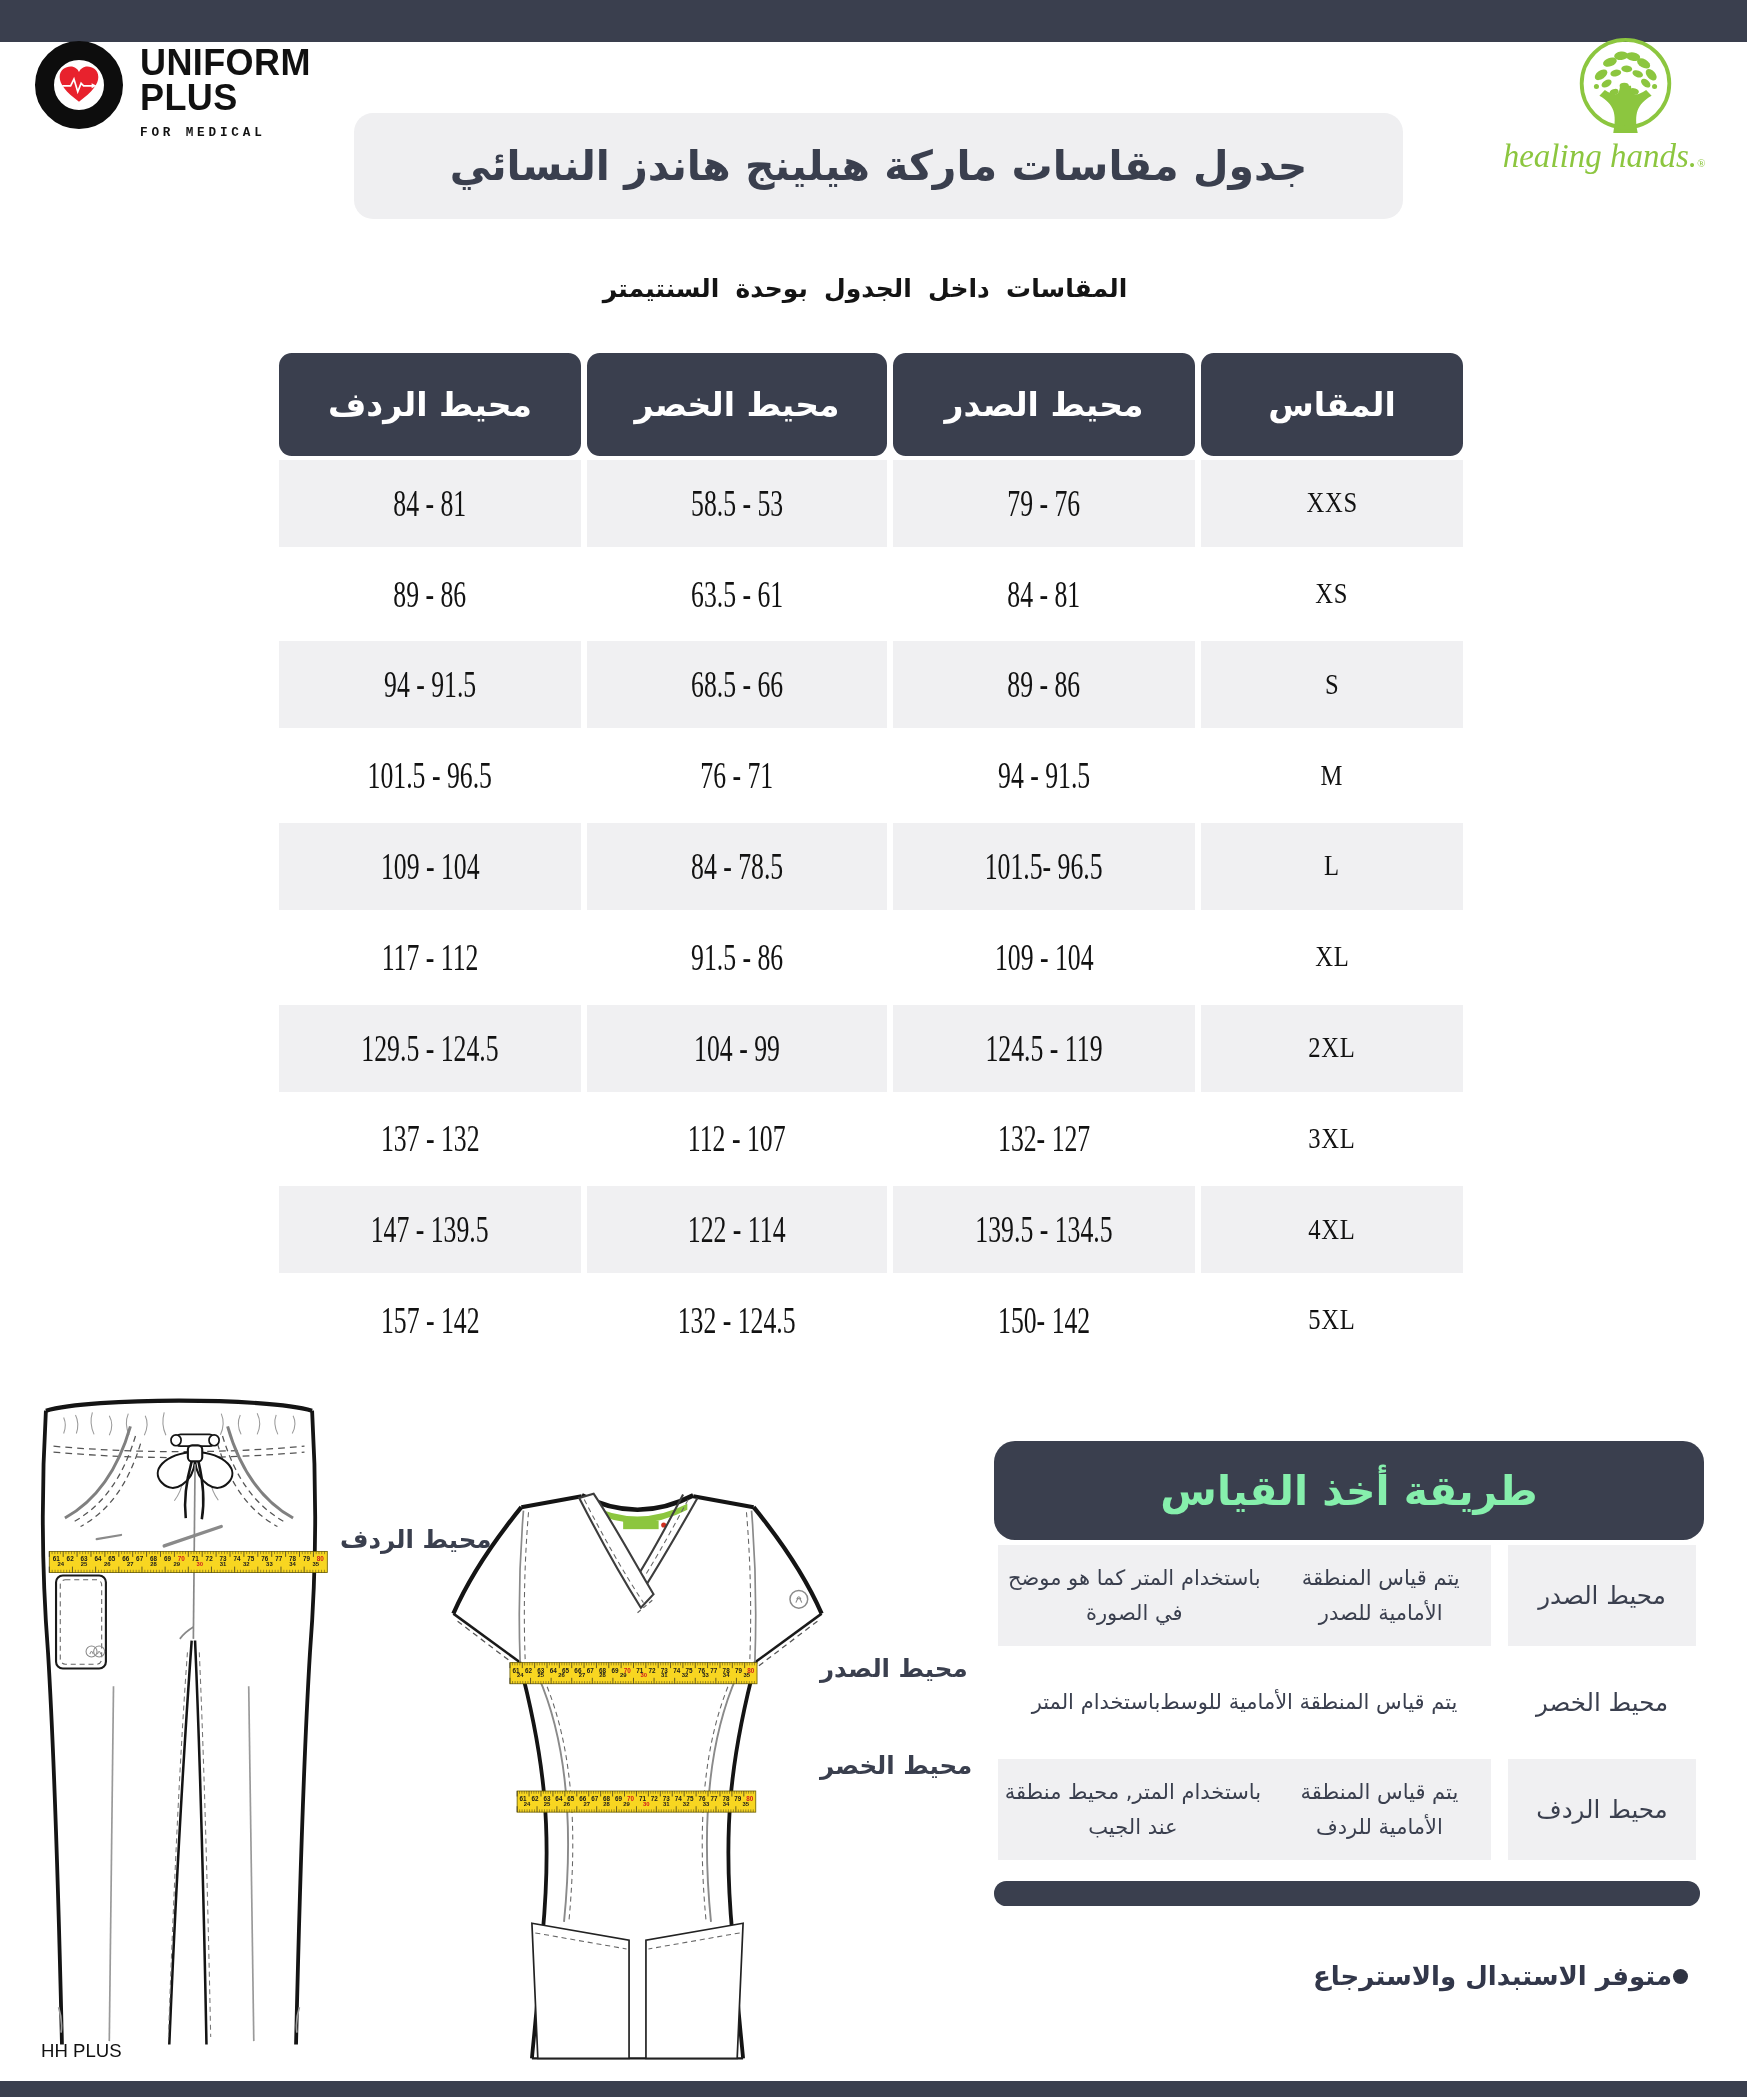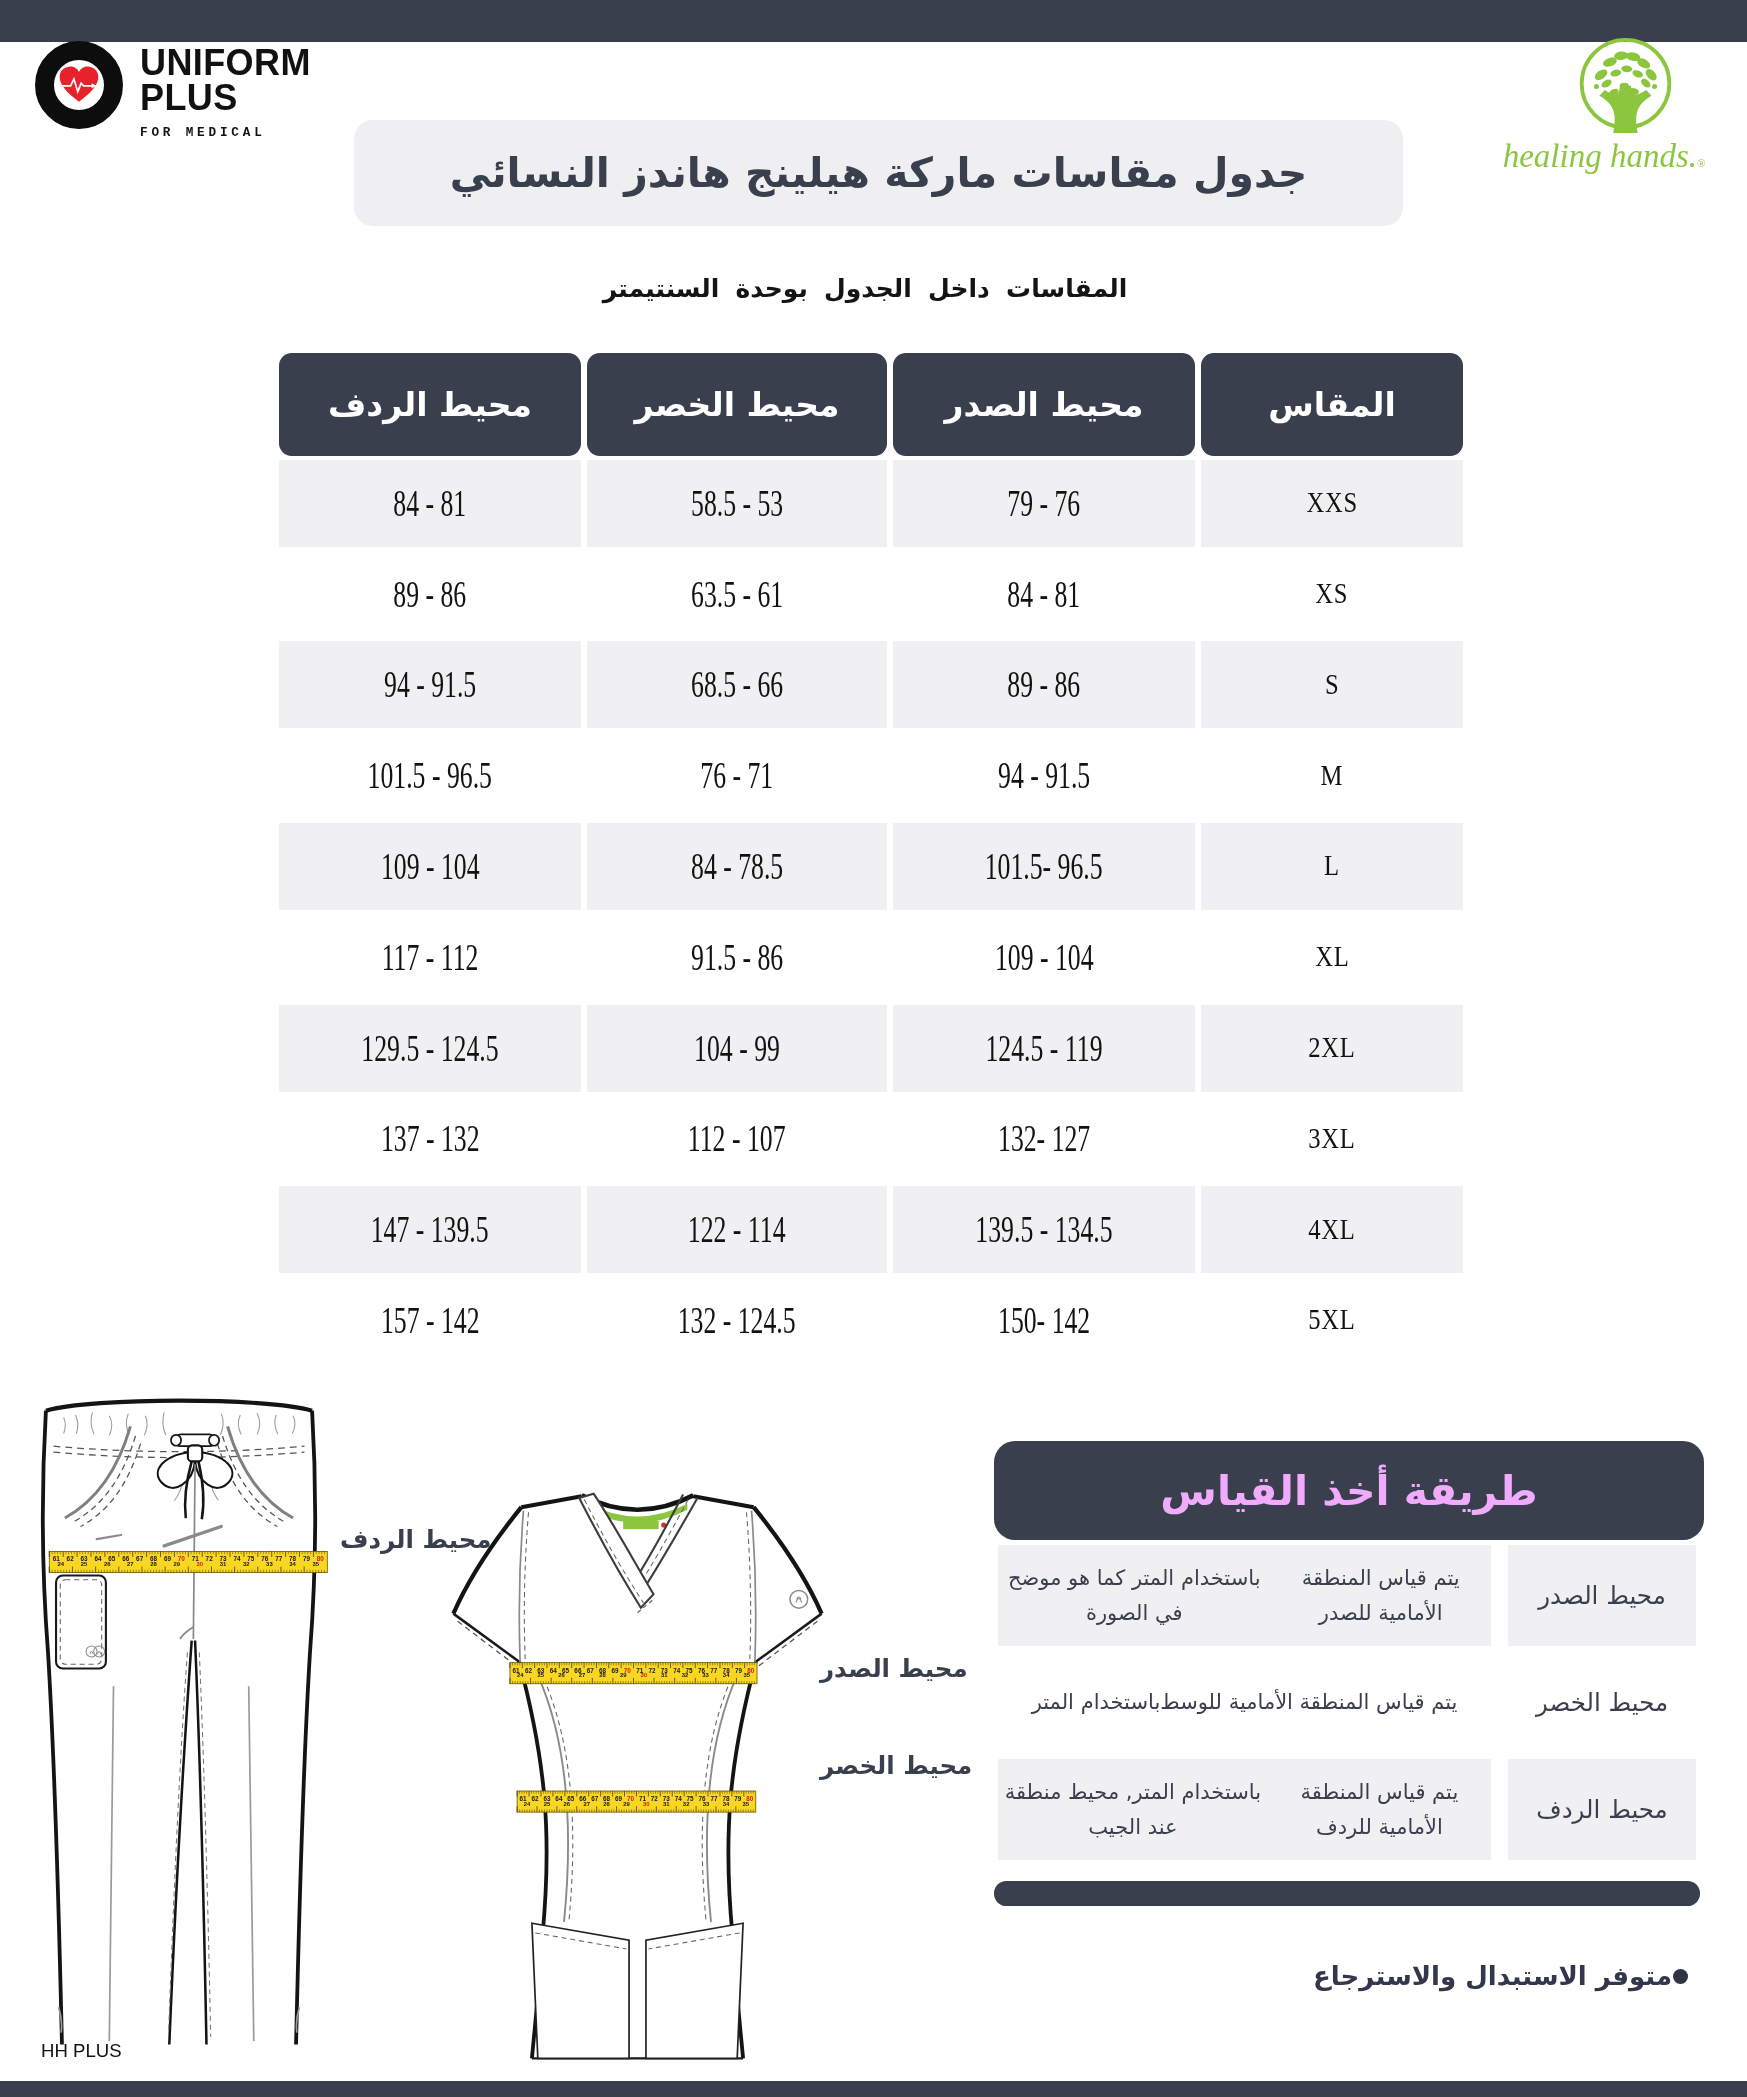--- a/index.html
+++ b/index.html
@@ -23,21 +23,21 @@
   .up-name{font-family:"Liberation Sans",sans-serif;font-weight:800;font-size:36px;line-height:0.98;letter-spacing:0.4px;}
   .up-tag{font-family:Liberation Mono, monospace;font-weight:700;font-size:12.7px;letter-spacing:3.8px;margin-top:9.3px;}
 
   
   .hh-logo{position:absolute;left:1478px;top:36px;width:254px;direction:ltr;text-align:center;}
   .hh-tree{margin-left:42px;}
   .hh-word{font-family:"Liberation Serif",serif;font-style:italic;font-size:33px;color:#8cc63f;line-height:1;margin-top:2.5px;white-space:nowrap;}
   .hh-reg{font-size:11px;vertical-align:baseline;}
 
   
-  .title-banner{position:absolute;left:355px;top:120px;width:1049px;height:106px;background:#efeff1;border-radius:19px;
+  .title-banner{position:absolute;left:355px;top:113px;width:1049px;height:106px;background:#efeff1;border-radius:19px;
     display:flex;align-items:center;justify-content:center;}
   .title-banner h1{margin:0;font-size:41px;font-weight:bold;color:#3a3f4e;}
   .subtitle{position:absolute;left:369px;top:274px;width:994px;text-align:center;
     font-size:25px;font-weight:bold;color:#141414;letter-spacing:1.7px;word-spacing:7.6px;}
 
   
   .size-table{position:absolute;right:284px;top:353px;width:1185px;direction:rtl;
     display:grid;grid-template-columns:262px 302px 300px 302px;column-gap:6px;row-gap:3.8px;}
   .t-row{display:contents;}
   .th{height:103px;background:#3a3f4e;border-radius:12.7px;display:flex;align-items:center;justify-content:center;
@@ -53,21 +53,21 @@
   .pants-svg{position:absolute;left:30px;top:1390px;}
   .shirt-svg{position:absolute;left:440px;top:1473px;}
   .diag-label{position:absolute;font-size:24.5px;font-weight:600;color:#3a3f4e;white-space:nowrap;}
   .lbl-hip{left:341px;top:1525px;}
   .lbl-chest{left:821px;top:1654px;}
   .lbl-waist{left:821px;top:1751px;}
 
   
   .guide-header{position:absolute;left:995px;top:1441px;width:710px;height:99px;background:#3a3f4e;border-radius:21px;
     display:flex;align-items:center;justify-content:center;}
-  .guide-header h2{margin:4px;color:#f0abfc;font-size:41px;font-weight:bold;}
+  .guide-header h2{margin:4px;color:#86efac;font-size:41px;font-weight:bold;}
   .guide-rows{position:absolute;left:999px;top:1545px;width:698px;direction:rtl;
     display:grid;grid-template-columns:188px 493px;column-gap:17px;row-gap:6px;}
   .g-label{height:101px;display:flex;align-items:center;justify-content:center;
     font-size:24.5px;color:#3a3f4e;background:transparent;}
   .g-desc{height:101px;display:flex;flex-direction:row;align-items:center;justify-content:center;
     font-size:21px;color:#3a3f4e;line-height:1.65;background:transparent;text-align:center;}
   .g-gray{background:#f0f0f2;}
   .guide-divider{position:absolute;left:995px;top:1881px;width:706px;height:24.5px;background:#3a3f4e;border-radius:12.3px;}
 
   

